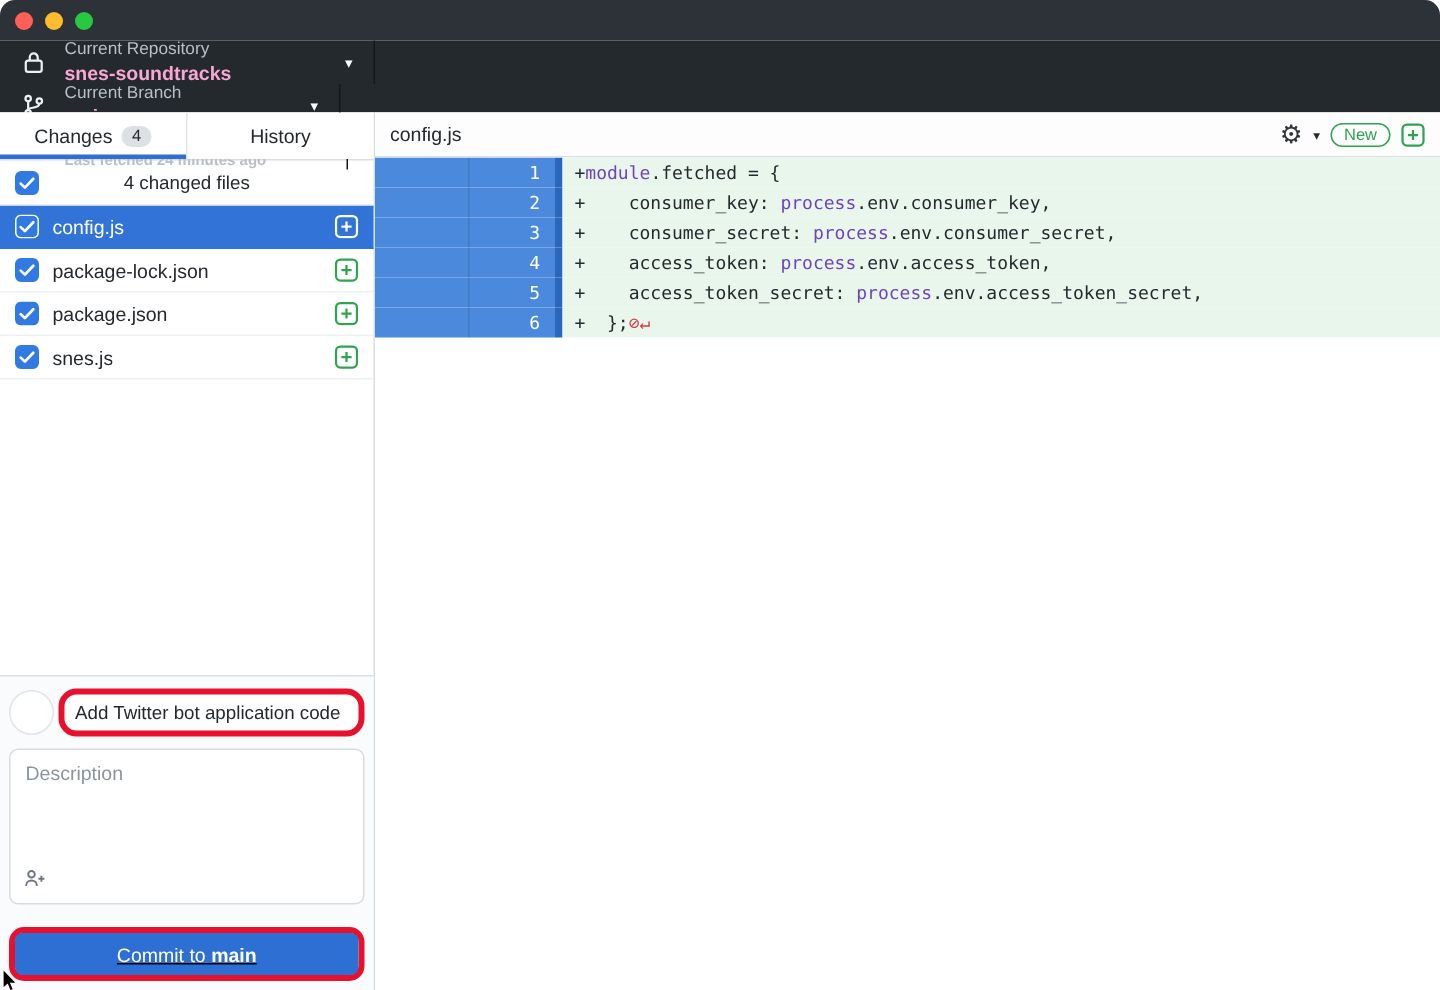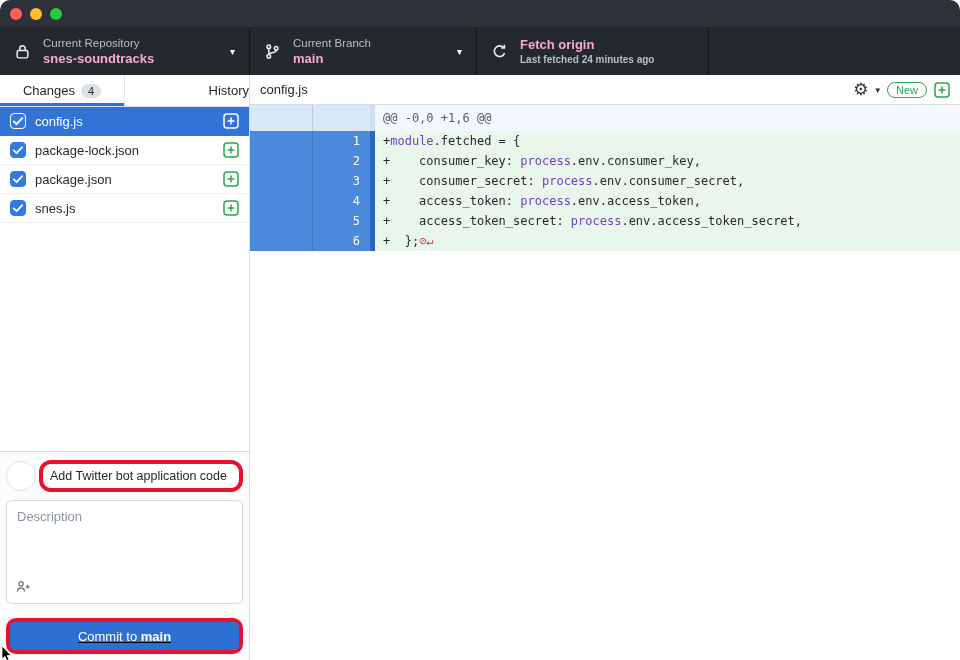--- a/index.html
+++ b/index.html
@@ -7,41 +7,41 @@
   body { font-family:"Liberation Sans", sans-serif; }
   .window { width:960px; height:660px; position:relative; overflow:hidden;
             border-radius:10px 10px 0 0; background:#fff; }
 
   
   .titlebar { height:27px; background:#2d3238; display:flex; align-items:center;
               padding-left:10px; gap:8px; }
   .light { width:12px; height:12px; border-radius:50%; }
 
   
-  .toolbar { height:48px; background:#24292e; display:flex; }
+  .toolbar { height:48px; background:#24292e; display:flex;flex-direction:column; }
   .tb-section { display:flex; align-items:center; padding:0 14px;
                 border-right:1px solid #15181b; position:relative; }
   .tb-repo { width:250px; } .tb-branch { width:227px; } .tb-fetch { width:232px; }
   .tb-filler { flex:1; border-right:none; }
   .tb-icon { margin-right:12px; flex:none; display:flex; }
   .tb-label { font-size:11.5px; color:#b9bfc6; }
   .tb-value { font-size:13px; color:#f9a8d4; font-weight:bold; margin-top:2px; }
   .tb-sub   { font-size:10px; color:#b9bfc6; margin-top:2px;font-weight:bold; }
   .tb-caret { position:absolute; right:14px; color:#fff; font-size:10px; }
 
   
   .content { display:flex; height:585px; }
 
   
   .sidebar { width:250px; flex:none; border-right:1px solid #d8dee4; background:#fff;
              display:flex; flex-direction:column; }
   .sidebar-tabs { height:32px; flex:none; display:flex; border-bottom:1px solid #d8dee4; }
   .tab { flex:1; display:flex; align-items:center; justify-content:center; gap:6px;
          font-size:13px; color:#24292e; position:relative; background:#fff; cursor:default; }
-  .tab + .tab { border-left:1px solid #e1e4e8;justify-content:flex-end; }
+  .tab + .tab { border-left:1px solid #e1e4e8; }
   .tab.active::after { content:""; position:absolute; left:0; right:0; bottom:0;
                        height:3px; background:var(--accent-blue,#2e6fd4); }
   .count-badge { background:#dde0e4; border-radius:9px; font-size:11px; padding:1px 7px; color:#24292e; }
 
   .files-header { height:30px; flex:none; display:flex; align-items:center;
                   border-bottom:1px solid #ebedf0; position:relative; padding:0 10px; }
   .files-header-label { position:absolute; left:0; right:0; text-align:center;
                         font-size:12.5px; color:#24292e; pointer-events:none; }
 
   .file-row { height:29px; flex:none; display:flex; align-items:center; gap:9px;
@@ -172,20 +172,27 @@
       <div class="sidebar-tabs">
         <div class="tab active">
           <span>Changes</span>
           <span class="count-badge">4</span>
         </div>
         <div class="tab">
           <span>History</span>
         </div>
       </div>
 
+      <div class="files-header">
+        <svg class="cb" width="16" height="16" viewBox="0 0 16 16">
+            <rect class="cb-box" x="0.5" y="0.5" width="15" height="15" rx="3.5"></rect>
+            <path class="cb-check" d="M3.8 8.4 6.6 11.1 12.2 5.2"></path>
+          </svg>
+        <span class="files-header-label">4 changed files</span>
+      </div>
 
       <div id="file-list">
   <div class="file-row selected">
     <svg class="cb" width="16" height="16" viewBox="0 0 16 16">
               <rect class="cb-box" x="0.5" y="0.5" width="15" height="15" rx="3.5"></rect>
               <path class="cb-check" d="M3.8 8.4 6.6 11.1 12.2 5.2"></path>
             </svg>
     <span class="file-name">config.js</span>
     <svg class="plus file-plus" width="16" height="16" viewBox="0 0 16 16">
               <rect x="1" y="1" width="14" height="14" rx="3"></rect>
@@ -263,26 +270,20 @@
           <span class="caret-sm">▾</span>
           <span class="new-badge">New</span>
           <svg class="plus" width="16" height="16" viewBox="0 0 16 16">
               <rect x="1" y="1" width="14" height="14" rx="3"></rect>
               <path d="M8 4.6v6.8M4.6 8h6.8"></path>
             </svg>
         </span>
       </div>
 
       <div class="diff">
-        <div class="diff-row hunk">
-          <div class="g1"></div>
-          <div class="g2"></div>
-          <div class="strip"></div>
-          <div class="code">@@ -0,0 +1,6 @@</div>
-        </div>
         <div id="diff-lines">
   <div class="diff-row added">
     <div class="g1"></div>
     <div class="g2">1</div>
     <div class="strip"></div>
     <div class="code"><span class="seg-plain">+</span><span class="seg-keyword">module</span><span class="seg-plain">.fetched = {</span></div>
   </div>
 
   <div class="diff-row added">
     <div class="g1"></div>

